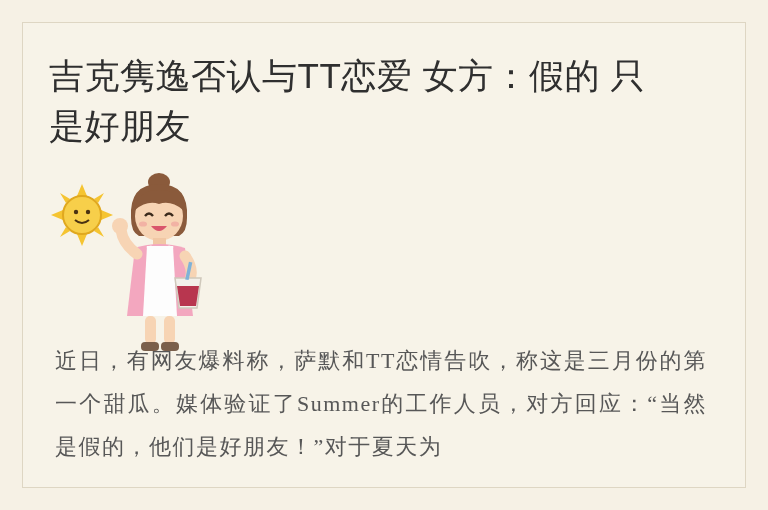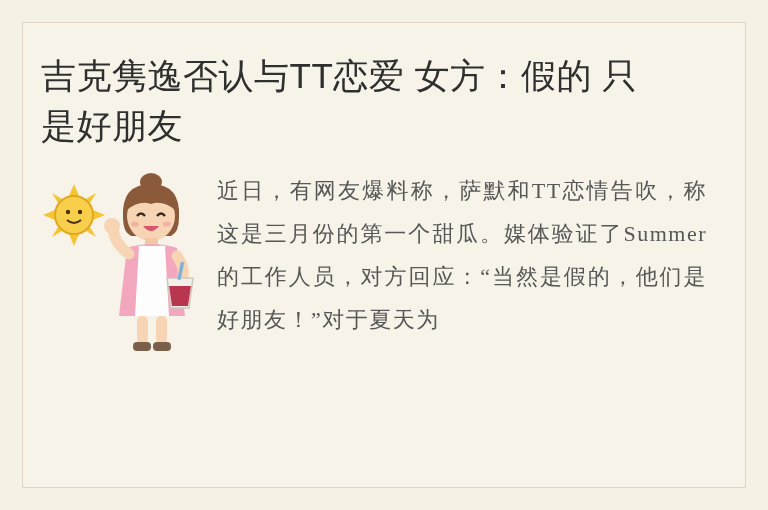--- a/index.html
+++ b/index.html
@@ -21,36 +21,37 @@
     box-sizing: border-box;
     padding: 22px;
   }
   .inner-frame {
     position: relative;
     width: 100%;
     height: 100%;
     box-sizing: border-box;
     border: 1px solid #ded6c3;
     background: #f7f3e8;
-    padding: 28px 38px 0 18px;
+    padding: 28px 38px 0 26px;
   }
   .headline {
     font-family: "Liberation Sans", sans-serif;
     font-size: 35px;
     line-height: 1.42;
     color: #2f2f2f;
     font-weight: normal;
     letter-spacing: 0.5px;
     margin: 0 0 16px 0;
     max-width: 620px;
   }
   .content-row {
     display: flex;
     align-items: flex-start;
     margin-top: 10px;
+    flex-direction: column;
   }
   .illustration {
     width: 170px;
     flex: 0 0 170px;
     height: 190px;
     position: relative;
   }
   .body-text {
     flex: 1 1 auto;
     font-family: "Liberation Serif", serif;

